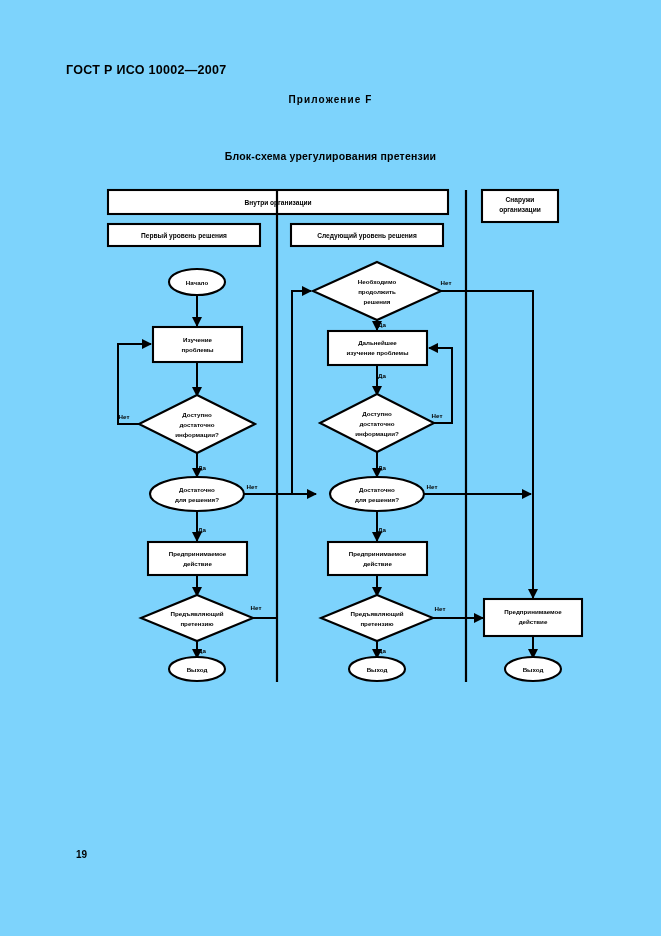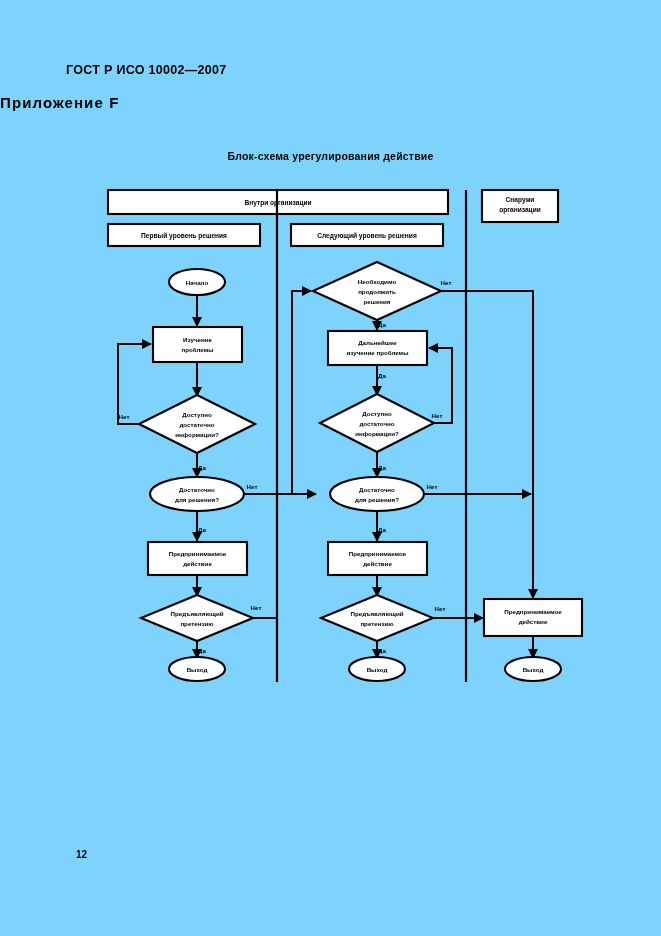--- a/index.html
+++ b/index.html
@@ -27,21 +27,22 @@
     font-size: 12.5px;
     font-weight: bold;
     letter-spacing: 0.3px;
     white-space: nowrap;
   }
   .annex-line1 {
     position: absolute;
     left: 0;
     top: 94px;
     width: 661px;
-    font-size: 15px;
+    text-align: center;
+    font-size: 10px;
     font-weight: bold;
     letter-spacing: 1.1px;
   }
   .annex-line2 {
     position: absolute;
     left: 0;
     top: 110px;
     width: 661px;
     text-align: center;
     font-size: 9.5px;
@@ -114,21 +115,21 @@
 </style>
 </head>
 <body>
 
 <div class="page">
 
   <div class="gost-header">ГОСТ Р ИСО 10002—2007</div>
 
   <div class="annex-line1">Приложение F</div>
 
-  <div class="figure-title">Блок-схема урегулирования действие</div>
+  <div class="figure-title">Блок-схема урегулирования претензии</div>
 
   <svg id="flow-svg" width="661" height="936" viewBox="0 0 661 936">
 
     <defs>
       <marker id="arw" viewBox="0 0 10 10" refX="9" refY="5" markerWidth="5.2" markerHeight="5.2" orient="auto-start-reverse">
         <path d="M 0 0 L 10 5 L 0 10 z" fill="#000"></path>
       </marker>
     </defs>
 
     <g>
@@ -296,15 +297,15 @@
     </g>
     <line class="conn" x1="533" y1="636" x2="533" y2="658" marker-end="url(#arw)"></line>
 
     <g>
       <ellipse class="shape" cx="533" cy="669" rx="28" ry="12"></ellipse>
       <text class="nd-text" x="533" y="671.5">Выход</text>
     </g>
 
   </svg>
 
-  <div class="page-number">12</div>
+  <div class="page-number">19</div>
 
 </div>
 
 </body></html>

